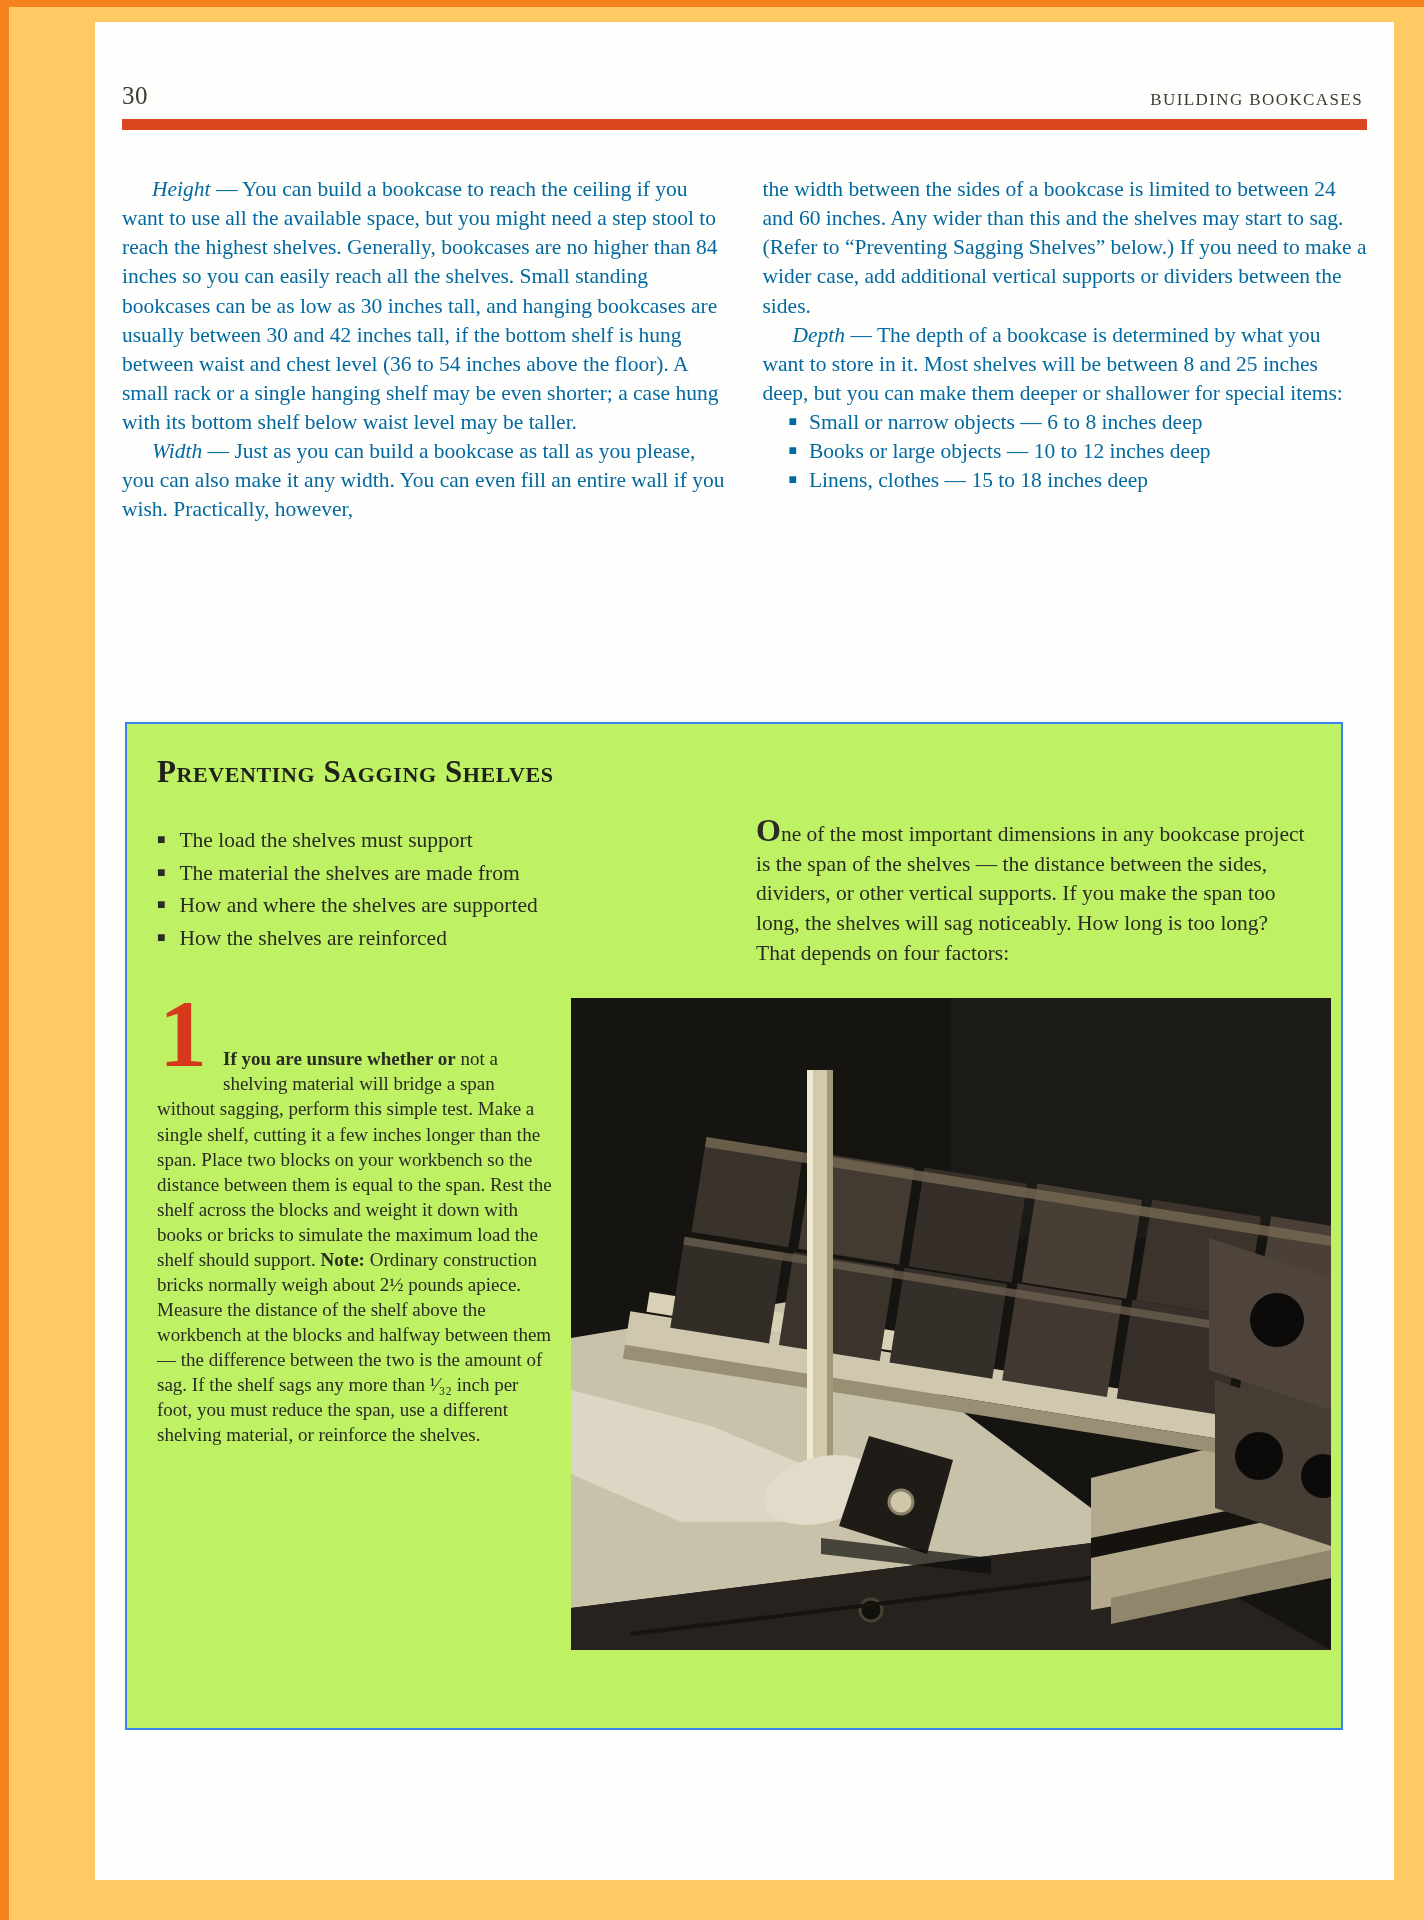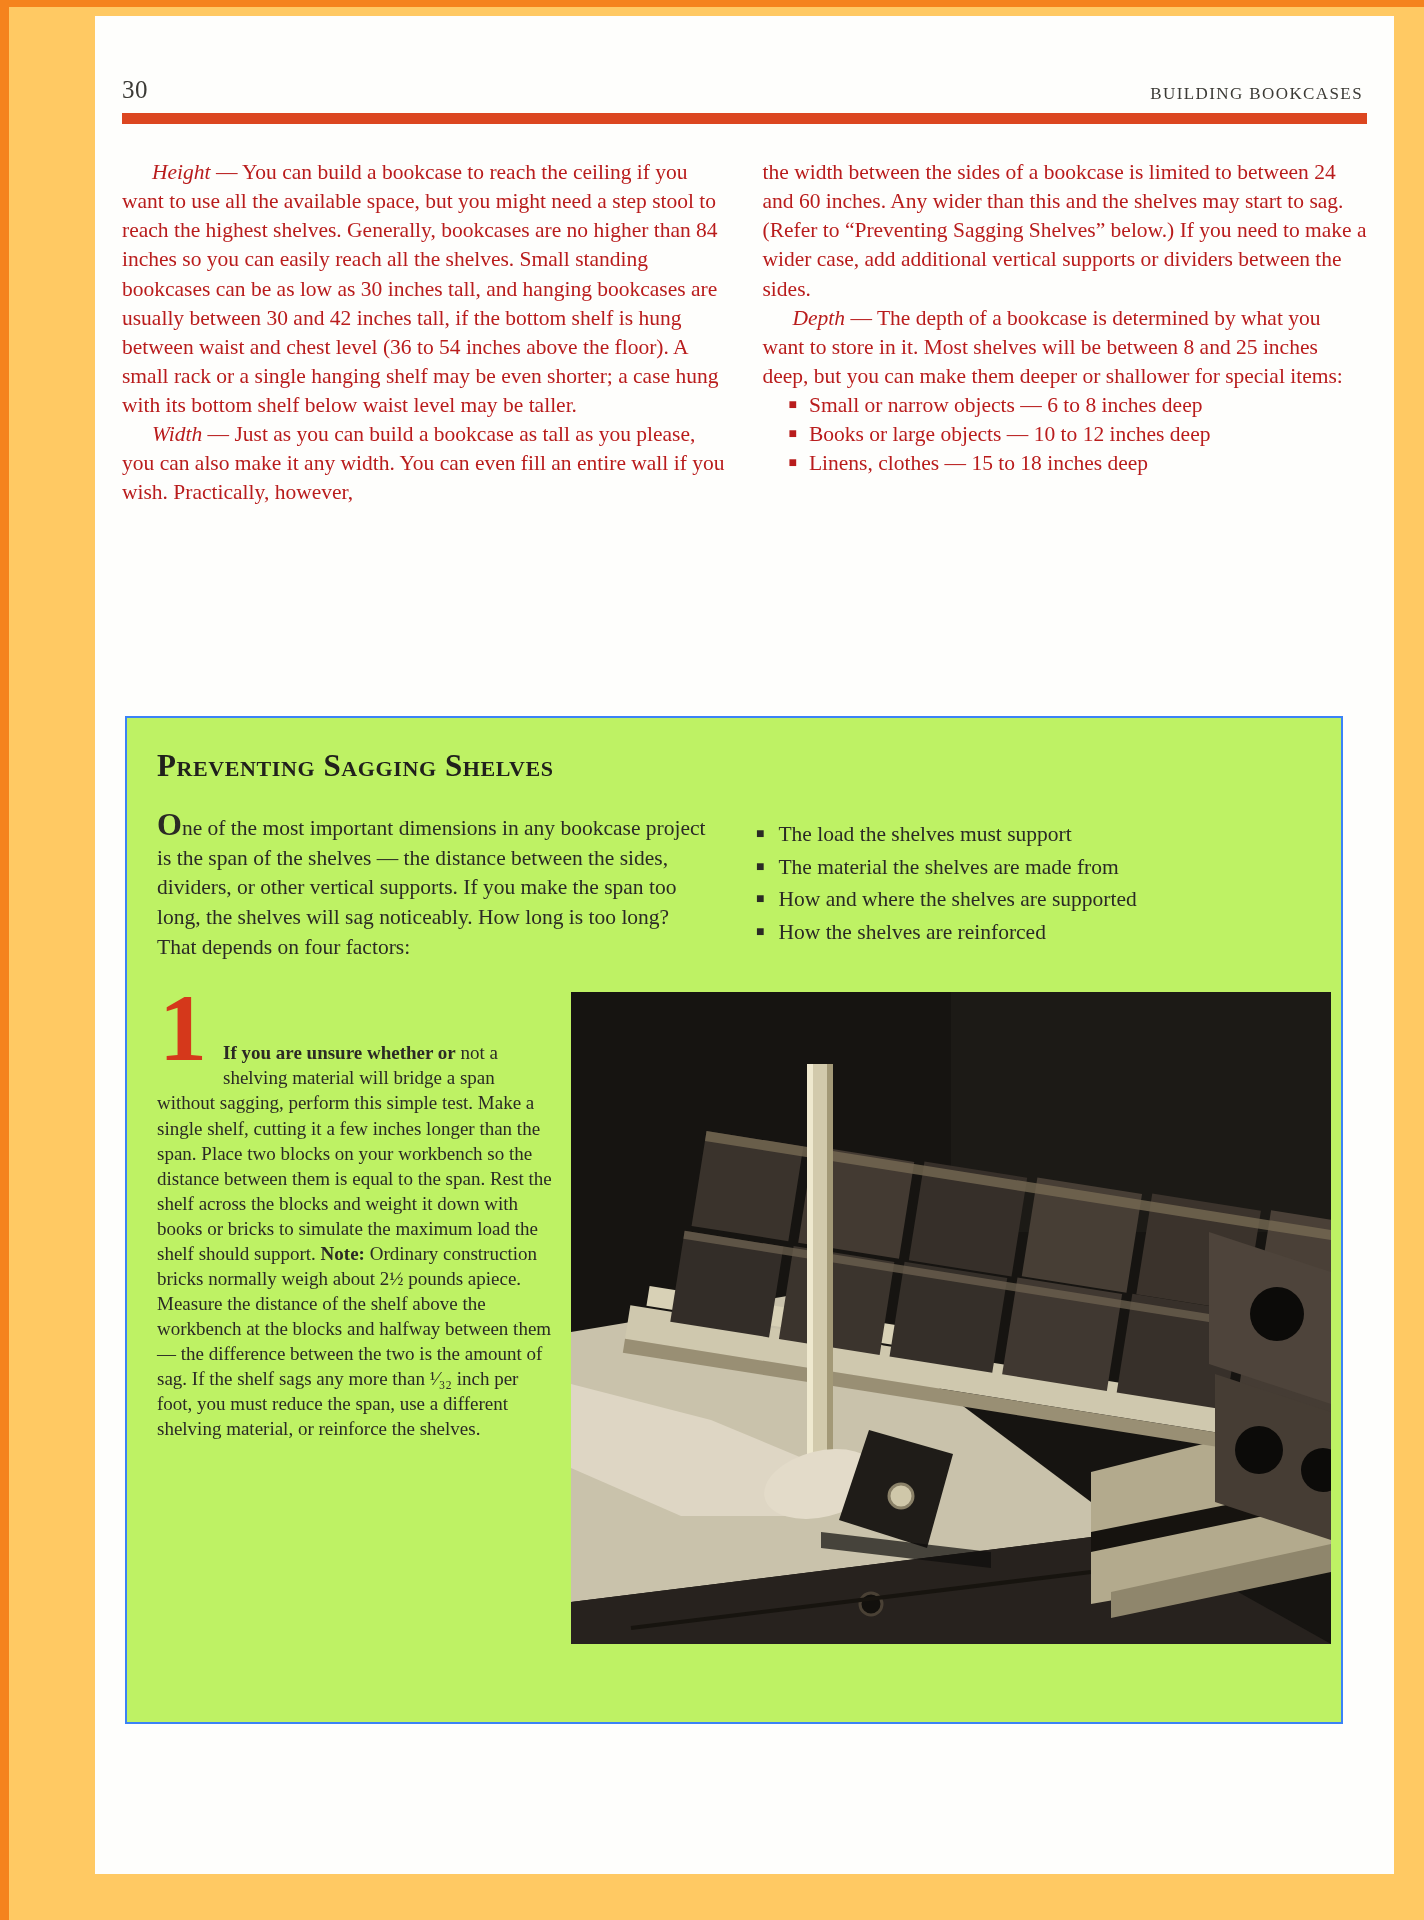--- a/index.html
+++ b/index.html
@@ -7,35 +7,35 @@
   body {
     background:#FFC963;
     position:relative;
     font-family:"Liberation Serif", serif;
     overflow:hidden;
   }
   .edge-top { position:absolute; top:0; left:0; width:1424px; height:7px; background:#F5831D; z-index:3; }
   .edge-left { position:absolute; top:0; left:0; width:9px; height:1920px; background:#F5831D; z-index:3; }
 
   .page {
-    position:absolute; left:95px; top:16px; width:1299px; height:1858px;
+    position:absolute; left:95px; top:22px; width:1299px; height:1858px;
     background:#FEFEFC; z-index:2;
   }
   .content { position:absolute; left:27px; top:0; width:1245px; }
 
   .page-header {
     display:flex; justify-content:space-between; align-items:flex-end;
     padding-top:60px; color:#3B3A35;
   }
   .page-number { font-size:25px; letter-spacing:0.5px; }
   .running-title { font-size:17px; letter-spacing:1.4px; padding-right:4px; }
 
   .rule { height:11px; background:#DC4620; margin-top:9px; }
 
-  .cols { display:flex; gap:36px; margin-top:34px; color:#b91c1c; }
+  .cols { display:flex; gap:36px; margin-top:45px; color:#0369a1; }
   .col { flex:1; font-size:21.5px; line-height:1.355; }
   .col p { margin:0; }
   .indent { text-indent:30px; }
   .lead-it { font-style:italic; }
   .bullets p { text-indent:26px; }
   .bsq { font-size:14px; margin-right:12px; position:relative; top:-3px; }
 
   .box {
     position:absolute; top:700px; left:30px; width:1218px; height:1008px;
     background:#bef264; border:2px solid #3b82f6;
@@ -94,28 +94,28 @@
         </div>
       </div>
     </div>
   </div>
 
   <div class="box">
     <div class="box-inner">
       <div class="box-title">Preventing Sagging Shelves</div>
 
       <div class="box-cols">
-        <div class="box-col">
-          <p><span class="dropcap">O</span><span>ne of the most important dimensions in any bookcase project is the span of the shelves — the distance between the sides, dividers, or other vertical supports. If you make the span too long, the shelves will sag noticeably. How long is too long? That depends on four factors:</span></p>
-        </div>
         <div class="box-col factors">
           <p><span class="bsq">■</span><span>The load the shelves must support</span></p>
           <p><span class="bsq">■</span><span>The material the shelves are made from</span></p>
           <p><span class="bsq">■</span><span>How and where the shelves are supported</span></p>
           <p><span class="bsq">■</span><span>How the shelves are reinforced</span></p>
+        </div>
+        <div class="box-col">
+          <p><span class="dropcap">O</span><span>ne of the most important dimensions in any bookcase project is the span of the shelves — the distance between the sides, dividers, or other vertical supports. If you make the span too long, the shelves will sag noticeably. How long is too long? That depends on four factors:</span></p>
         </div>
       </div>
 
       <div class="step-row">
         <div class="step-text">
           <span class="step-num">1</span>
           <p class="step-para"><span class="b">If you are unsure whether or</span><span> not a shelving material will bridge a span without sagging, perform this simple test. Make a single shelf, cutting it a few inches longer than the span. Place two blocks on your workbench so the distance between them is equal to the span. Rest the shelf across the blocks and weight it down with books or bricks to simulate the maximum load the shelf should support. </span><span class="b">Note:</span><span> Ordinary construction bricks normally weigh about 2½ pounds apiece. Measure the distance of the shelf above the workbench at the blocks and halfway between them — the difference between the two is the amount of sag. If the shelf sags any more than </span><span>¹⁄₃₂</span><span> inch per foot, you must reduce the span, use a different shelving material, or reinforce the shelves.</span></p>
         </div>
 
         <div class="photo">

